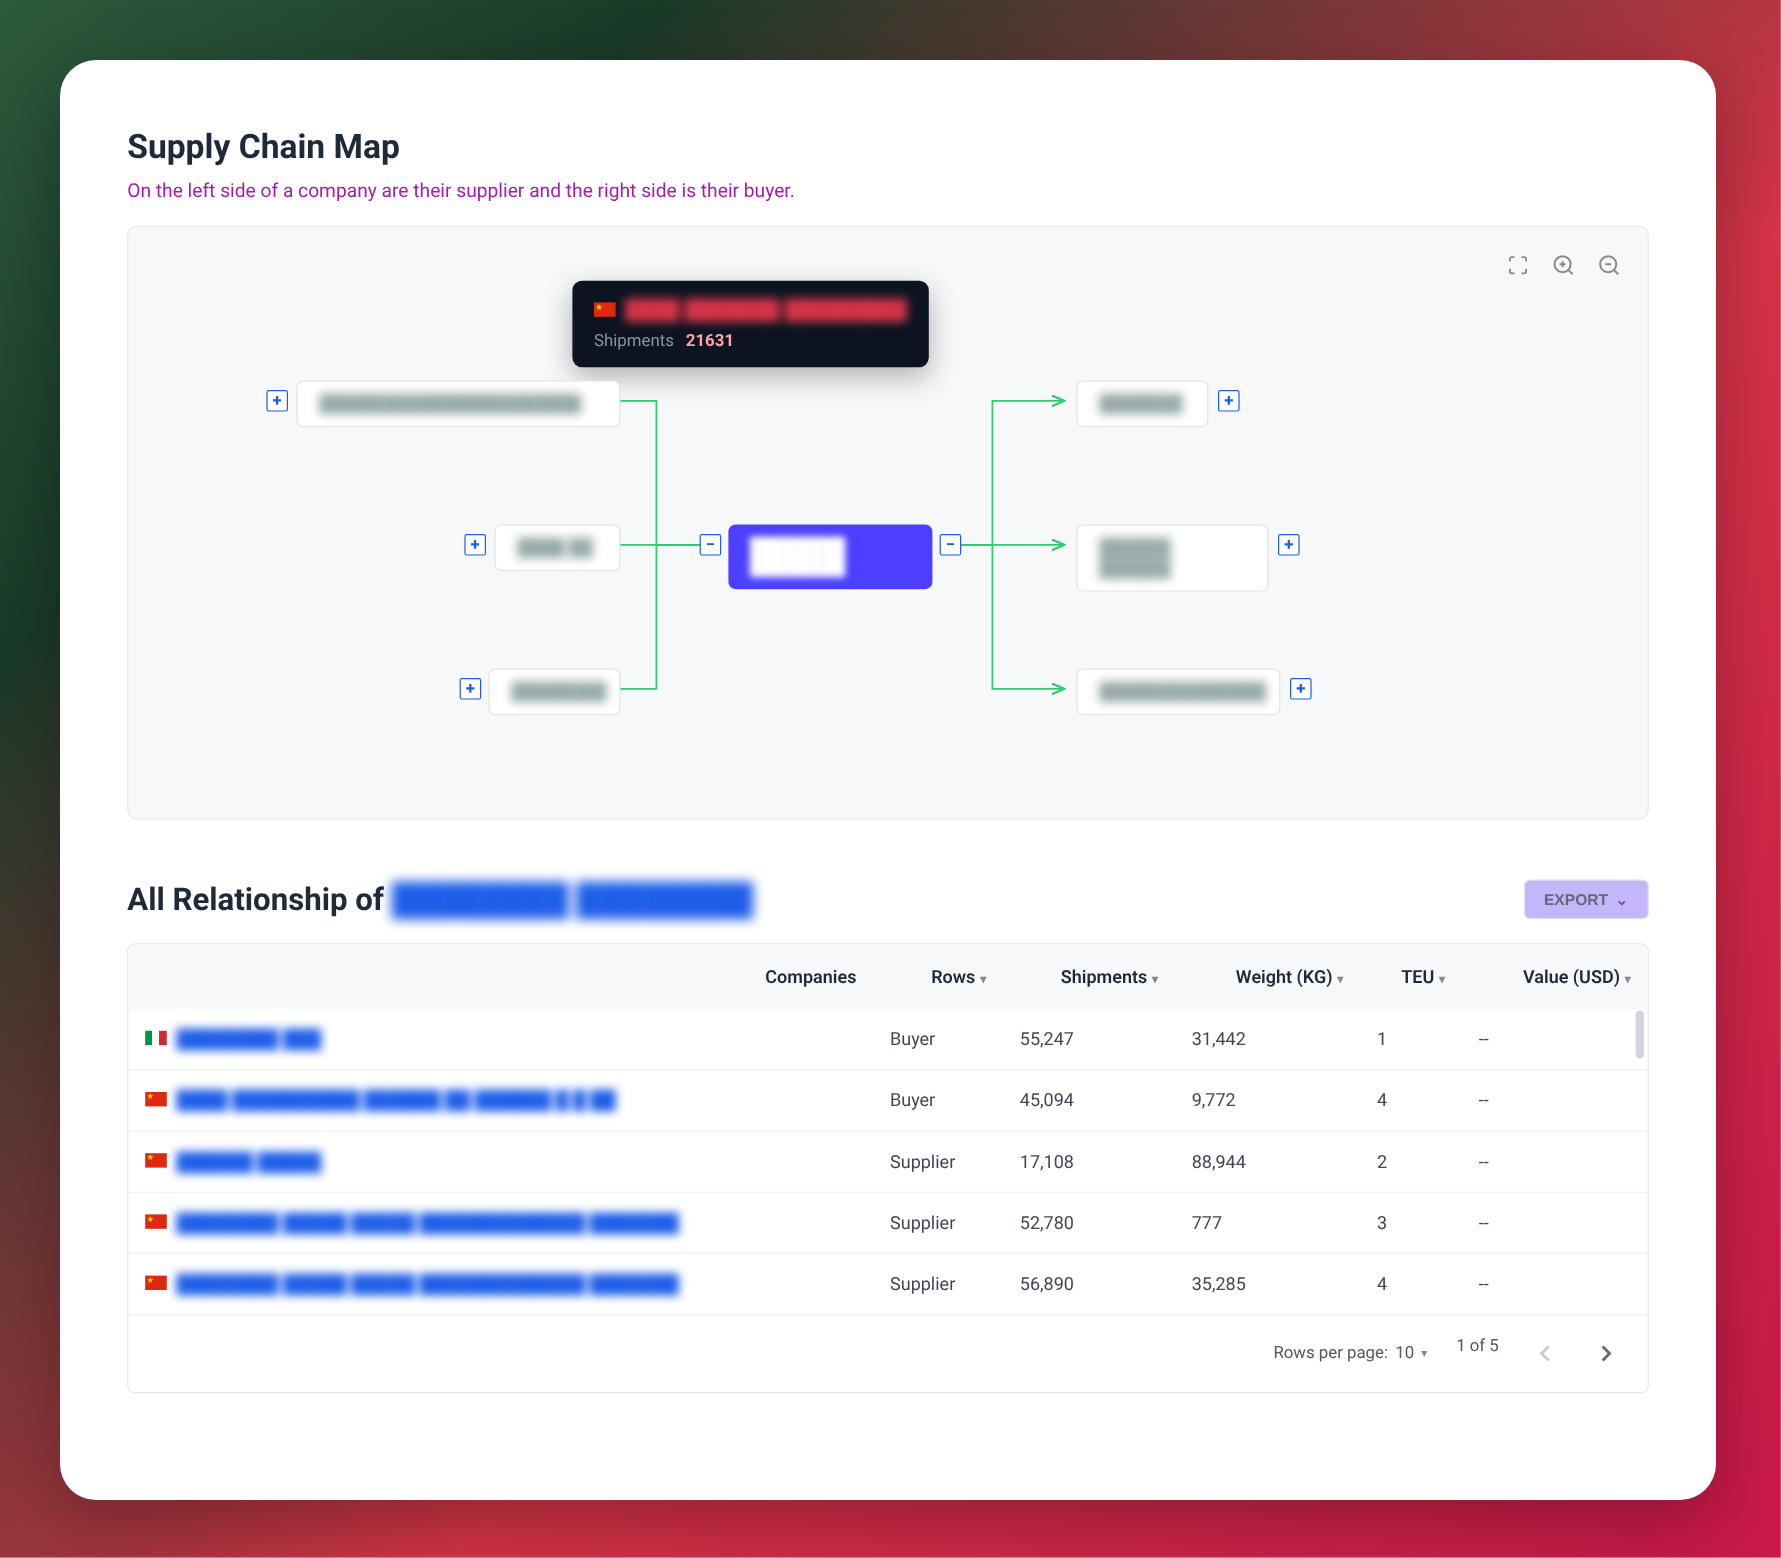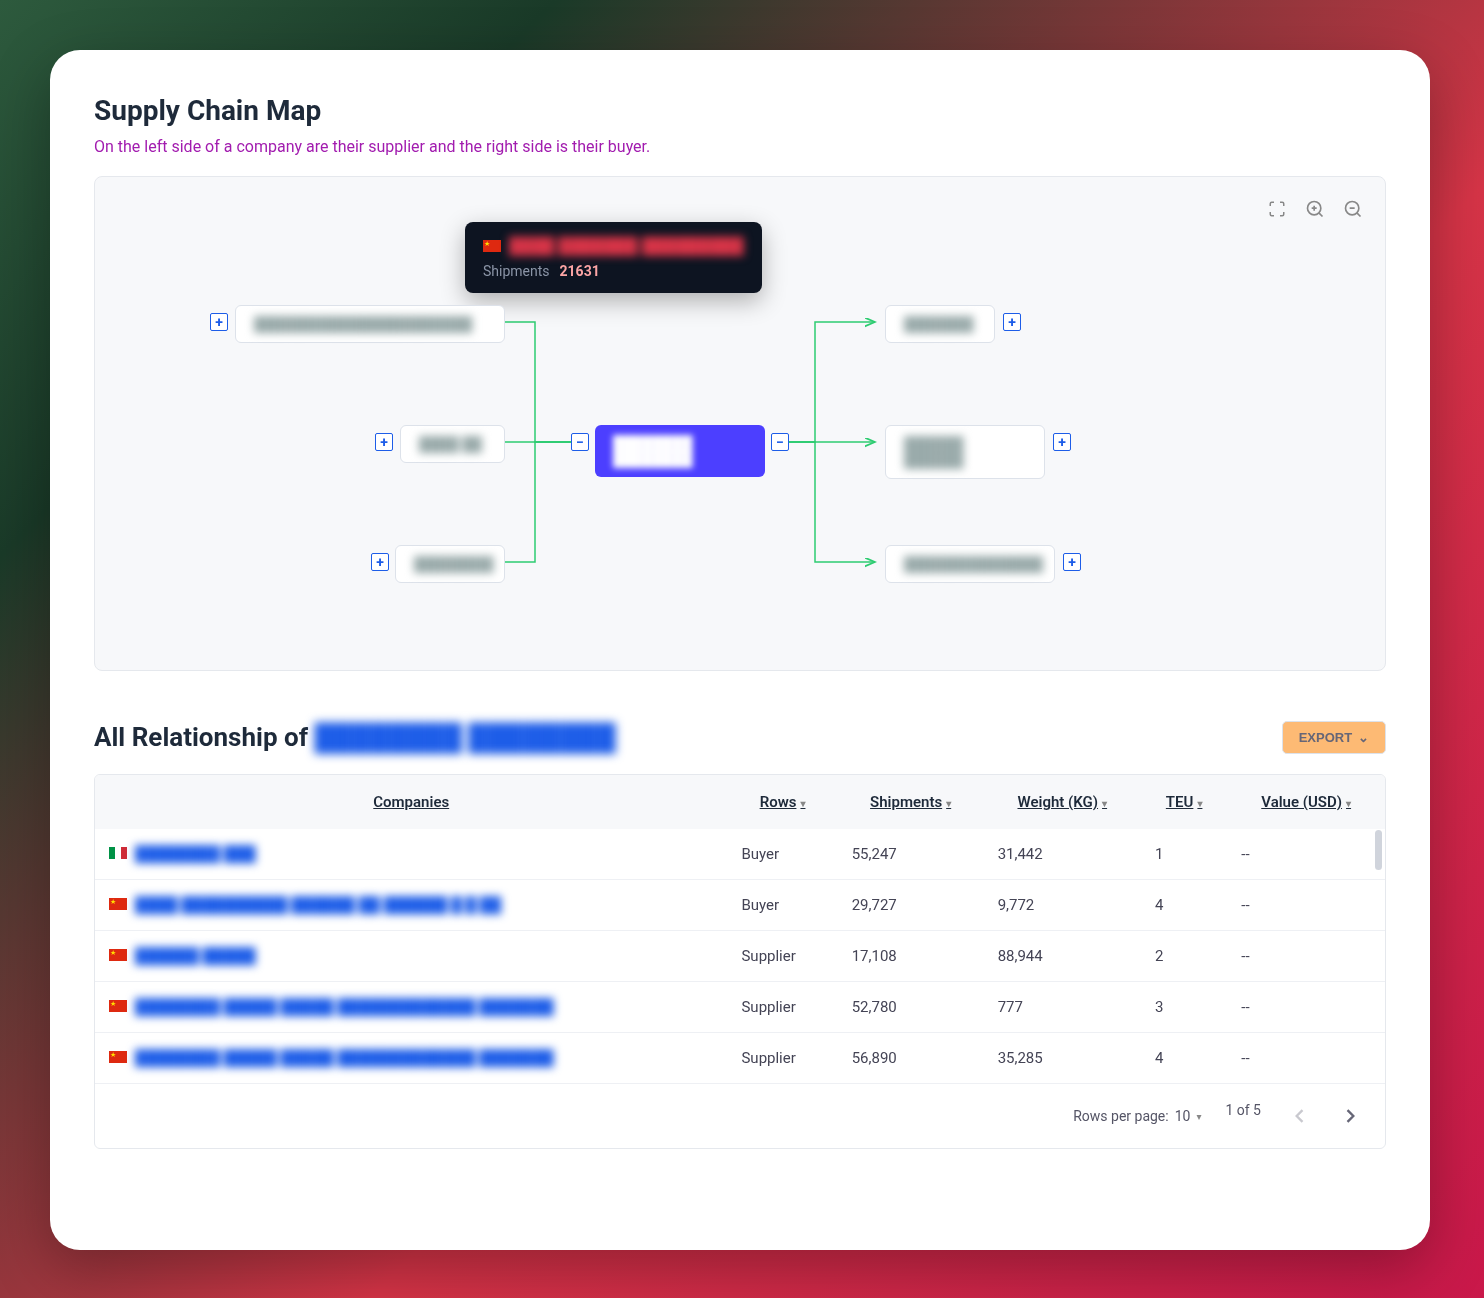--- a/index.html
+++ b/index.html
@@ -10,21 +10,21 @@
   height: 1298px;
   padding: 50px;
   position: relative;
 }
 .card {
   background: #fff;
   border-radius: 30px;
   width: 1380px;
   height: 1200px;
   box-shadow: 0 20px 60px rgba(0,0,0,0.3);
-  padding: 44px;
+  padding: 56px;
   position: relative;
   overflow: hidden;
 }
 h1 {
   font-size: 28px;
   font-weight: 700;
   color: #1e2a3a;
   margin-bottom: 10px;
 }
 .subtitle {
@@ -167,45 +167,44 @@
   color: #1d5de8;
   filter: blur(5px);
 }
 .export-btn {
   border: 1px solid #dde2ea;
   border-radius: 5px;
   padding: 8px 16px;
   font-size: 13px;
   font-weight: 600;
   color: #667;
-  background: #fdba74;
+  background: #c4b5fd;
   cursor: pointer;
   display: flex;
   align-items: center;
   gap: 6px;
 }
 .table-wrap {
   border: 1px solid #e5e8ed;
   border-radius: 6px;
   overflow: hidden;
 }
 table {
   width: 100%;
   border-collapse: collapse;
 }
 thead {
   background: #f7f8fa;
 }
 th {
-  text-align: center;
+  text-align: right;
   padding: 18px 14px;
   font-size: 15px;
   font-weight: 600;
   color: #1e2a3a;
-  text-decoration: underline;
 }
 th .sort { color:#888; font-size: 10px; margin-left: 4px; }
 td {
   padding: 16px 14px;
   font-size: 15px;
   color: #445;
   border-bottom: 1px solid #eef0f4;
 }
 .company-cell {
   color: #1d5de8;
@@ -369,21 +368,21 @@
     <td><span class="flag-it"></span><span class="company-cell">████████ ███</span></td>
     <td>Buyer</td>
     <td>55,247</td>
     <td>31,442</td>
     <td>1</td>
     <td>--</td>
           </tr>
           <tr>
     <td><span class="flag-cn"></span><span class="company-cell">████ ██████████ ██████ ██ ██████ █ █ ██</span></td>
     <td>Buyer</td>
-    <td>29,727</td>
+    <td>45,094</td>
     <td>9,772</td>
     <td>4</td>
     <td>--</td>
           </tr>
           <tr>
     <td><span class="flag-cn"></span><span class="company-cell">██████ █████</span></td>
     <td>Supplier</td>
     <td>17,108</td>
     <td>88,944</td>
     <td>2</td>

